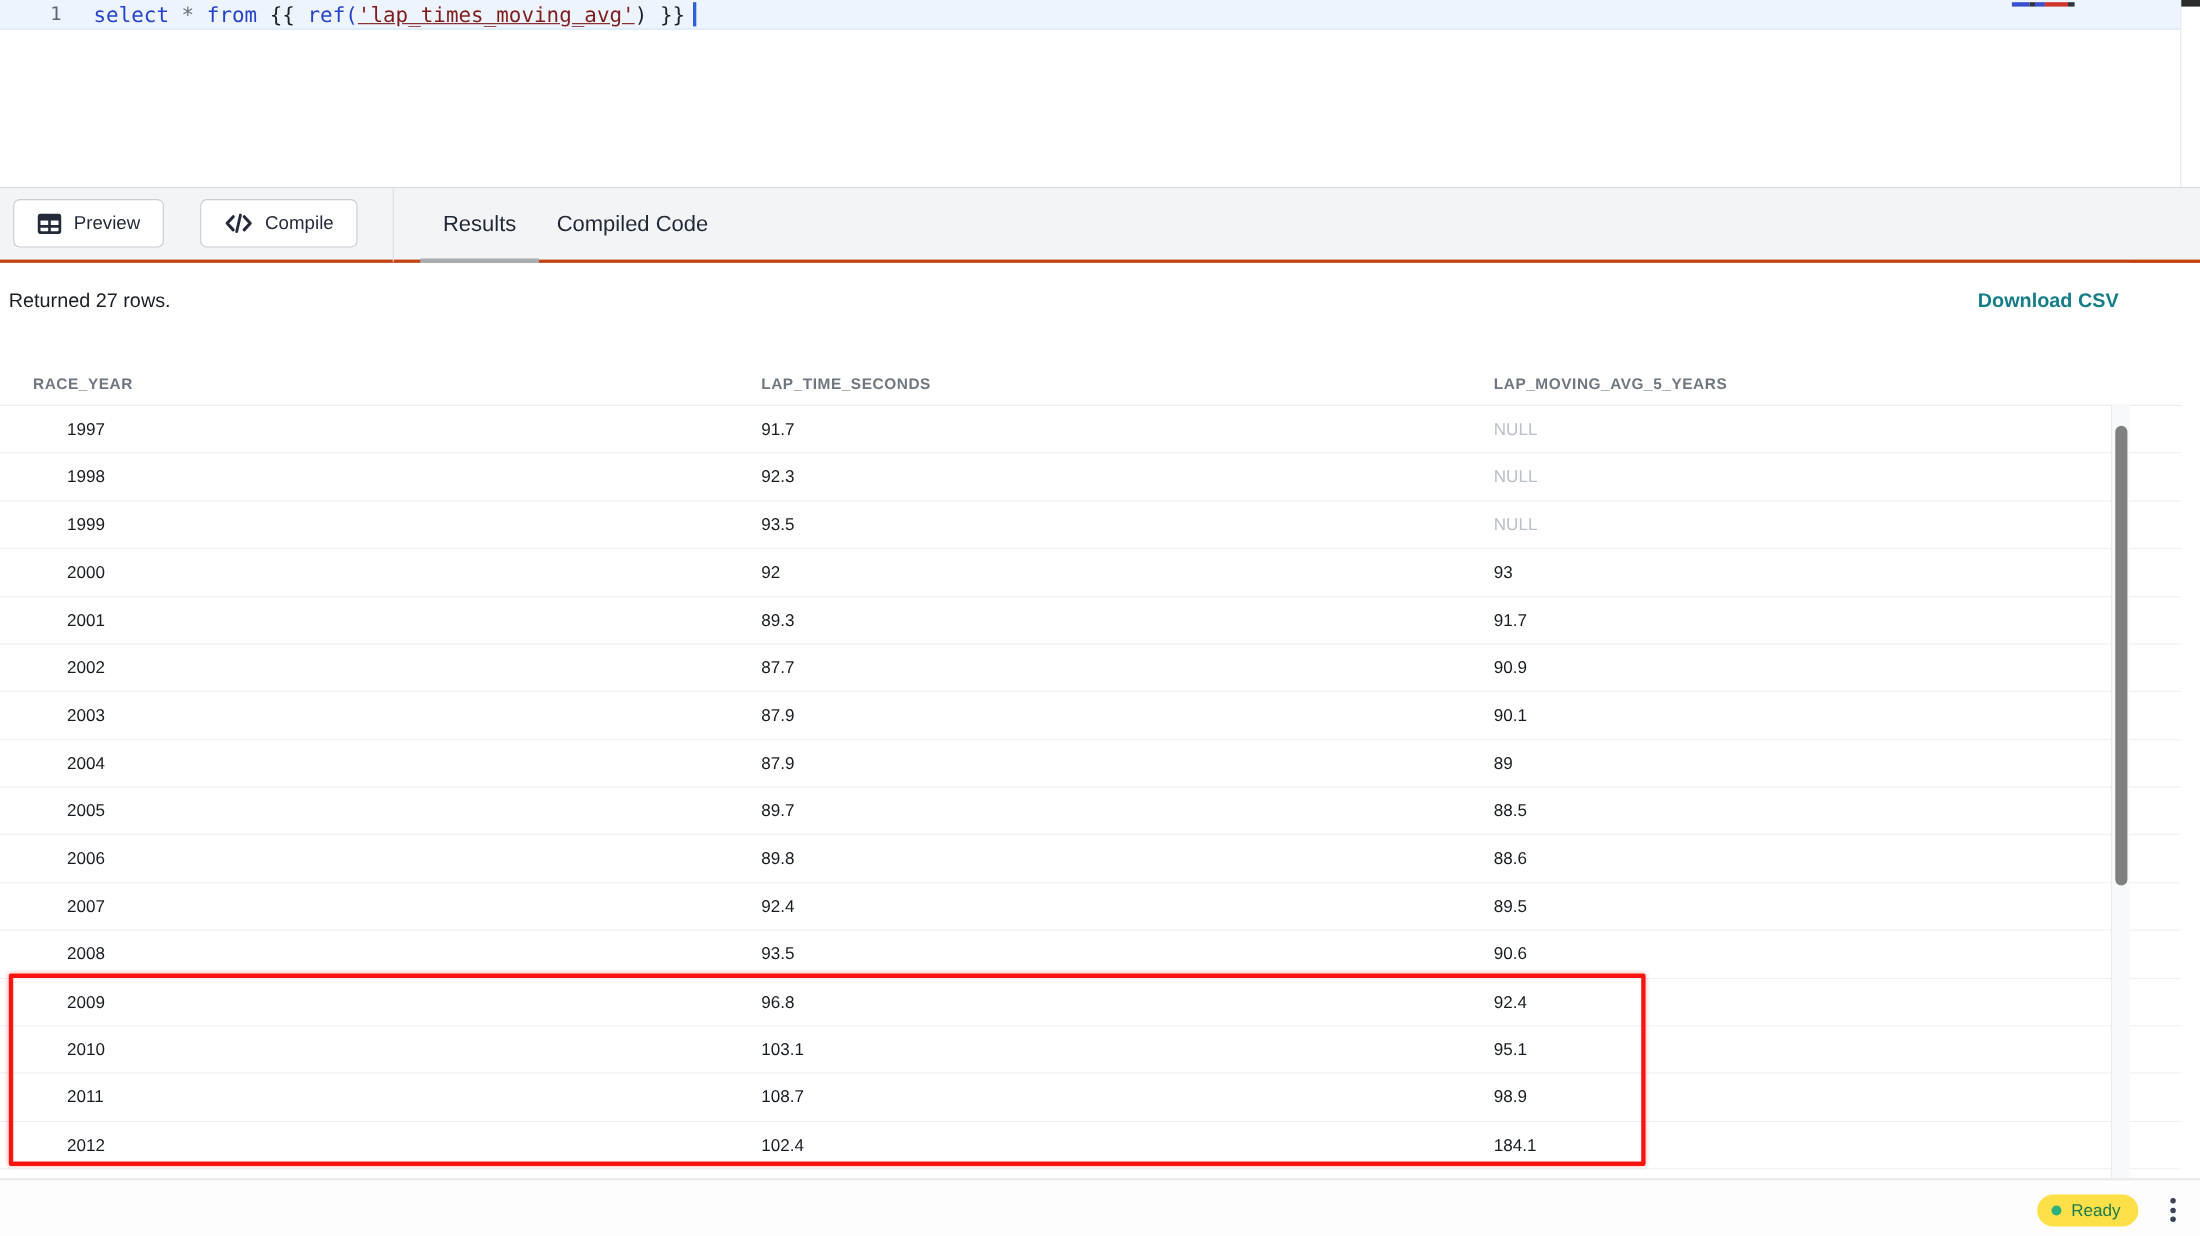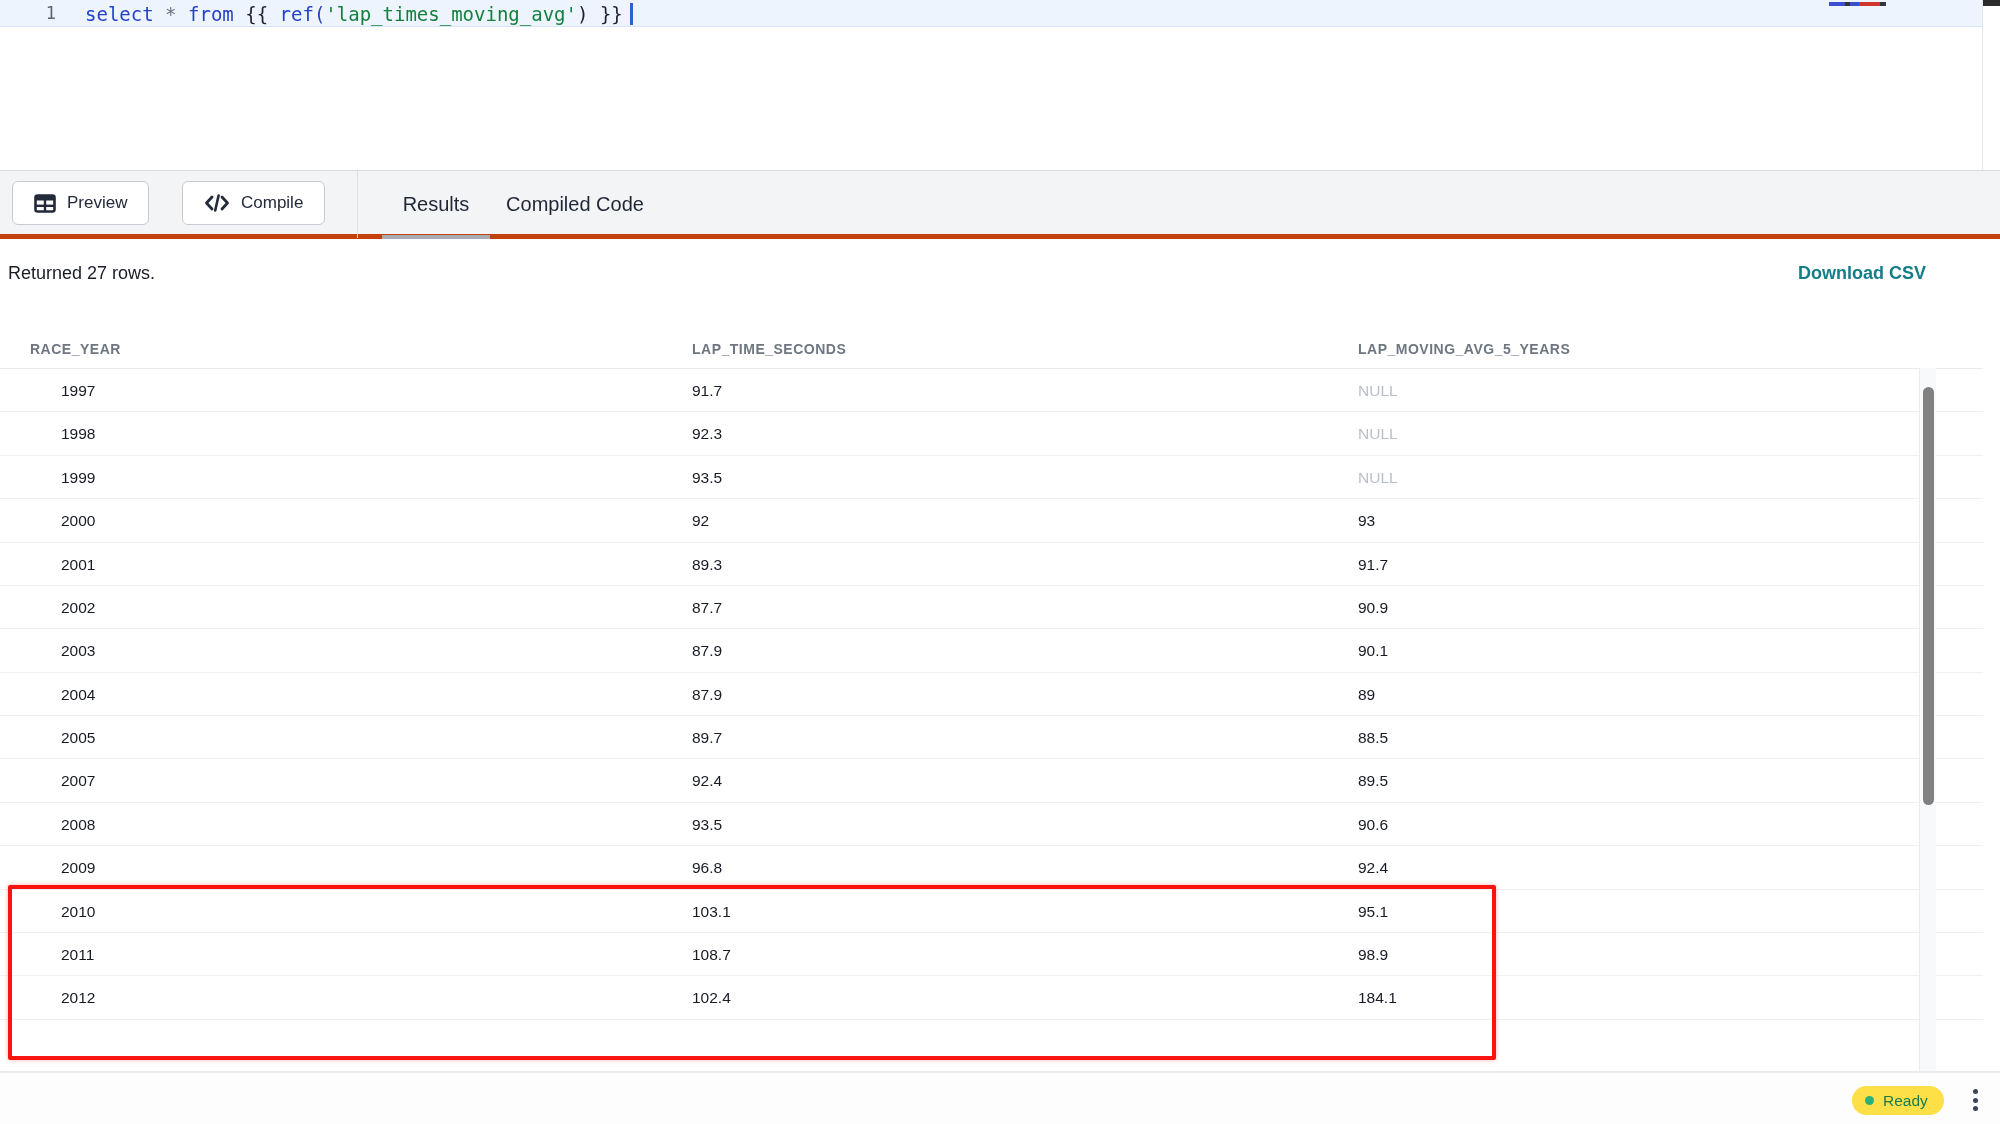--- a/index.html
+++ b/index.html
@@ -10,31 +10,31 @@
   
   .editor { position:absolute; left:0; top:0; width:2000px; height:170px; background:#ffffff; }
   .active-line { position:absolute; left:0; top:0; width:1982px; height:27px;
                  background:#edf4fd; border-bottom:1px solid #d7e5f8; }
   .gutter-num { position:absolute; left:36px; top:3px; width:20px; text-align:right;
                 font-family:"DejaVu Sans Mono", monospace; font-size:17px; color:#5b6472; }
   .code-line { position:absolute; left:85px; top:1px; font-family:"DejaVu Sans Mono", monospace;
                font-size:19px; line-height:26px; color:#1c212b; white-space:pre; }
   .tk-kw { color:#2642c8; } .tk-fn { color:#2642c8; }
   .tk-op { color:#6b7280; } .tk-br { color:#1c212b; }
-  .tk-str { color:#15803d; } .tk-pl { color:#1c212b; }
+  .tk-str { color:#7f1d1d;text-decoration:underline; } .tk-pl { color:#1c212b; }
   .cursor { display:inline-block; width:3px; height:22px; background:#2e5fd3;
             vertical-align:-4px; margin-left:7px; }
   .minimap { position:absolute; left:1829px; top:2px; height:4px; display:flex; }
   .minimap span { height:4px; display:inline-block; }
   .editor-vline { position:absolute; left:1982px; top:0; width:1px; height:170px; background:#e4e6e9; }
   .editor-scroll-thumb { position:absolute; left:1983px; top:0; width:17px; height:6px; background:#2b2b2b; }
 
   
   .toolbar { position:absolute; left:0; top:170px; width:2000px; height:69px;
-             background:#f3f4f6; border-top:1px solid #d9dcdf; border-bottom:5px solid #c2410c; }
+             background:#f3f4f6; border-top:1px solid #d9dcdf; border-bottom:3px solid #c2410c; }
   .btn { position:absolute; top:10px; height:44px; background:#ffffff; border:1px solid #c7ccd2;
          border-radius:6px; display:flex; align-items:center; gap:11px; padding:0 21px;
          font-size:17px; font-weight:500; color:#232a3a; cursor:pointer; }
   .btn-preview { left:12px; }
   .btn-compile { left:182px; }
   .btn svg { display:block; }
   .tb-divider { position:absolute; left:357px; top:0; width:1px; height:67px; background:#dcdfe3; }
   .tab { position:absolute; top:0; height:67px; display:flex; align-items:center;
          justify-content:center; font-size:20px; color:#1f2635; cursor:pointer; }
   .tab-results { left:382px; width:108px; }
@@ -178,20 +178,25 @@
           <div class="td td-0">2004</div>
           <div class="td td-1">87.9</div>
           <div class="td td-2">89</div>
         </div>
         <div class="tr">
           <div class="td td-0">2005</div>
           <div class="td td-1">89.7</div>
           <div class="td td-2">88.5</div>
         </div>
         <div class="tr">
+          <div class="td td-0">2006</div>
+          <div class="td td-1">89.8</div>
+          <div class="td td-2">88.6</div>
+        </div>
+        <div class="tr">
           <div class="td td-0">2007</div>
           <div class="td td-1">92.4</div>
           <div class="td td-2">89.5</div>
         </div>
         <div class="tr">
           <div class="td td-0">2008</div>
           <div class="td td-1">93.5</div>
           <div class="td td-2">90.6</div>
         </div>
         <div class="tr">

